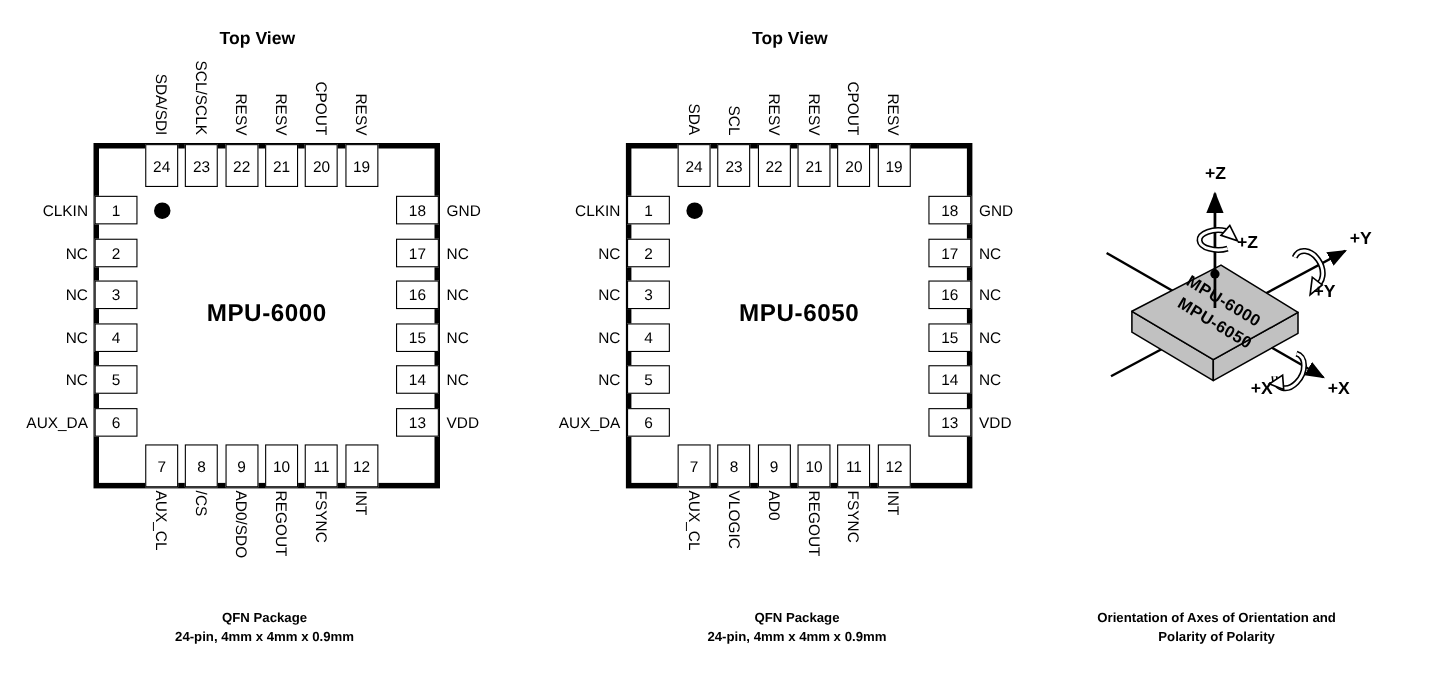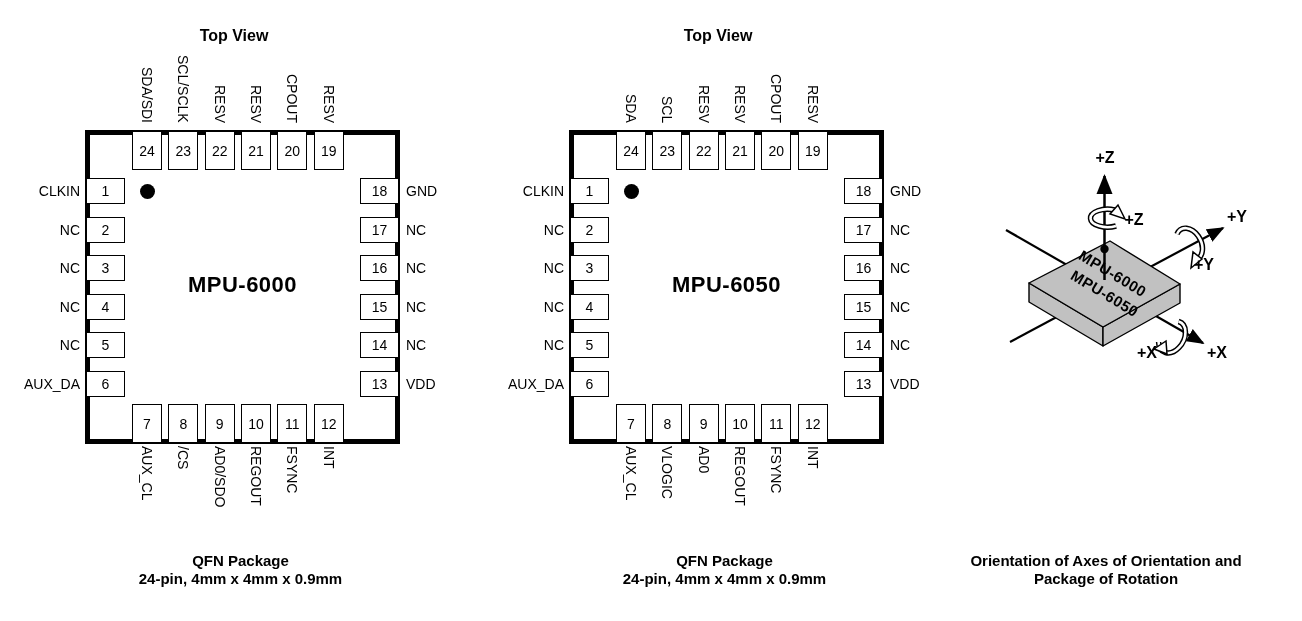--- a/index.html
+++ b/index.html
@@ -11,21 +11,21 @@
   .pkg { border:5px solid #000; box-sizing:border-box; background:#fff; }
   .pinbox {
     border:1.5px solid #000; box-sizing:border-box; background:#fff;
     display:flex; align-items:center; justify-content:center;
     font-size:14px; line-height:14px;
   }
   .vlab { writing-mode:vertical-rl; font-size:14px; line-height:16px; white-space:nowrap; }
   .hlab { font-size:14px; line-height:16px; white-space:nowrap; }
   .ttl { font-weight:bold; font-size:16px; text-align:center; line-height:17px; }
   .chipname { font-weight:bold; font-size:22px; text-align:center; letter-spacing:0.5px; }
-  .cap { font-weight:bold; font-size:15px; text-align:center; line-height:18px; }
+  .cap { font-weight:bold; font-size:12px; text-align:center; line-height:18px; }
   .dot { background:#000; border-radius:50%; }
   .axline { stroke:#000; stroke-width:2.2; fill:none; }
   .zline { stroke:#000; stroke-width:2.5; fill:none; }
   .chipface { stroke:#000; stroke-width:1.4; stroke-linejoin:round; }
   .chiptxt { font-weight:bold; font-size:15px; letter-spacing:0.5px; fill:#000; text-anchor:middle; }
   .axlab { font-weight:bold; font-size:16px; fill:#000; text-anchor:middle; }
   .ribbon-outer { stroke:#000; stroke-width:5.5; fill:none; }
   .ribbon-inner { stroke:#fff; stroke-width:2.6; fill:none; }
   .ribbon-head { fill:#fff; stroke:#000; stroke-width:1.5; stroke-linejoin:miter; }
 </style>
@@ -73,21 +73,21 @@
     <text class="axlab" x="155" y="33">+Z</text>
     <text class="axlab" x="184" y="95">+Z</text>
     <text class="axlab" x="287" y="92">+Y</text>
     <text class="axlab" x="254" y="140">+Y</text>
     <text class="axlab" x="197" y="228">+X</text>
     <text class="axlab" x="267" y="228">+X</text>
   </svg>
 
   <div class="abs cap" style="left:950px; top:552px; width:312px;">
     <div>Orientation of Axes of Orientation and</div>
-    <div>Package of Rotation</div>
+    <div>Polarity of Polarity</div>
   </div>
 
 <div class="abs ttl" style="left: 54px; top: 27px; width: 360px;">Top View</div>
     <div class="abs pkg" style="left: 85px; top: 130px; width: 315px; height: 314px;"></div>
     <div class="abs chipname" style="left: 85px; top: 272px; width: 315px;">MPU-6000</div>
     <div class="abs dot" style="left: 139.5px; top: 183.5px; width: 15px; height: 15px;"></div>
     <div class="abs pinbox" style="left: 132px; top: 131px; width: 30px; height: 39px;">24</div>
     <div class="abs vlab" style="left: 139px; bottom: 498px;">SDA/SDI</div>
     <div class="abs pinbox" style="left: 168.3px; top: 131px; width: 30px; height: 39px;">23</div>
     <div class="abs vlab" style="left: 175.3px; bottom: 498px;">SCL/SCLK</div>

